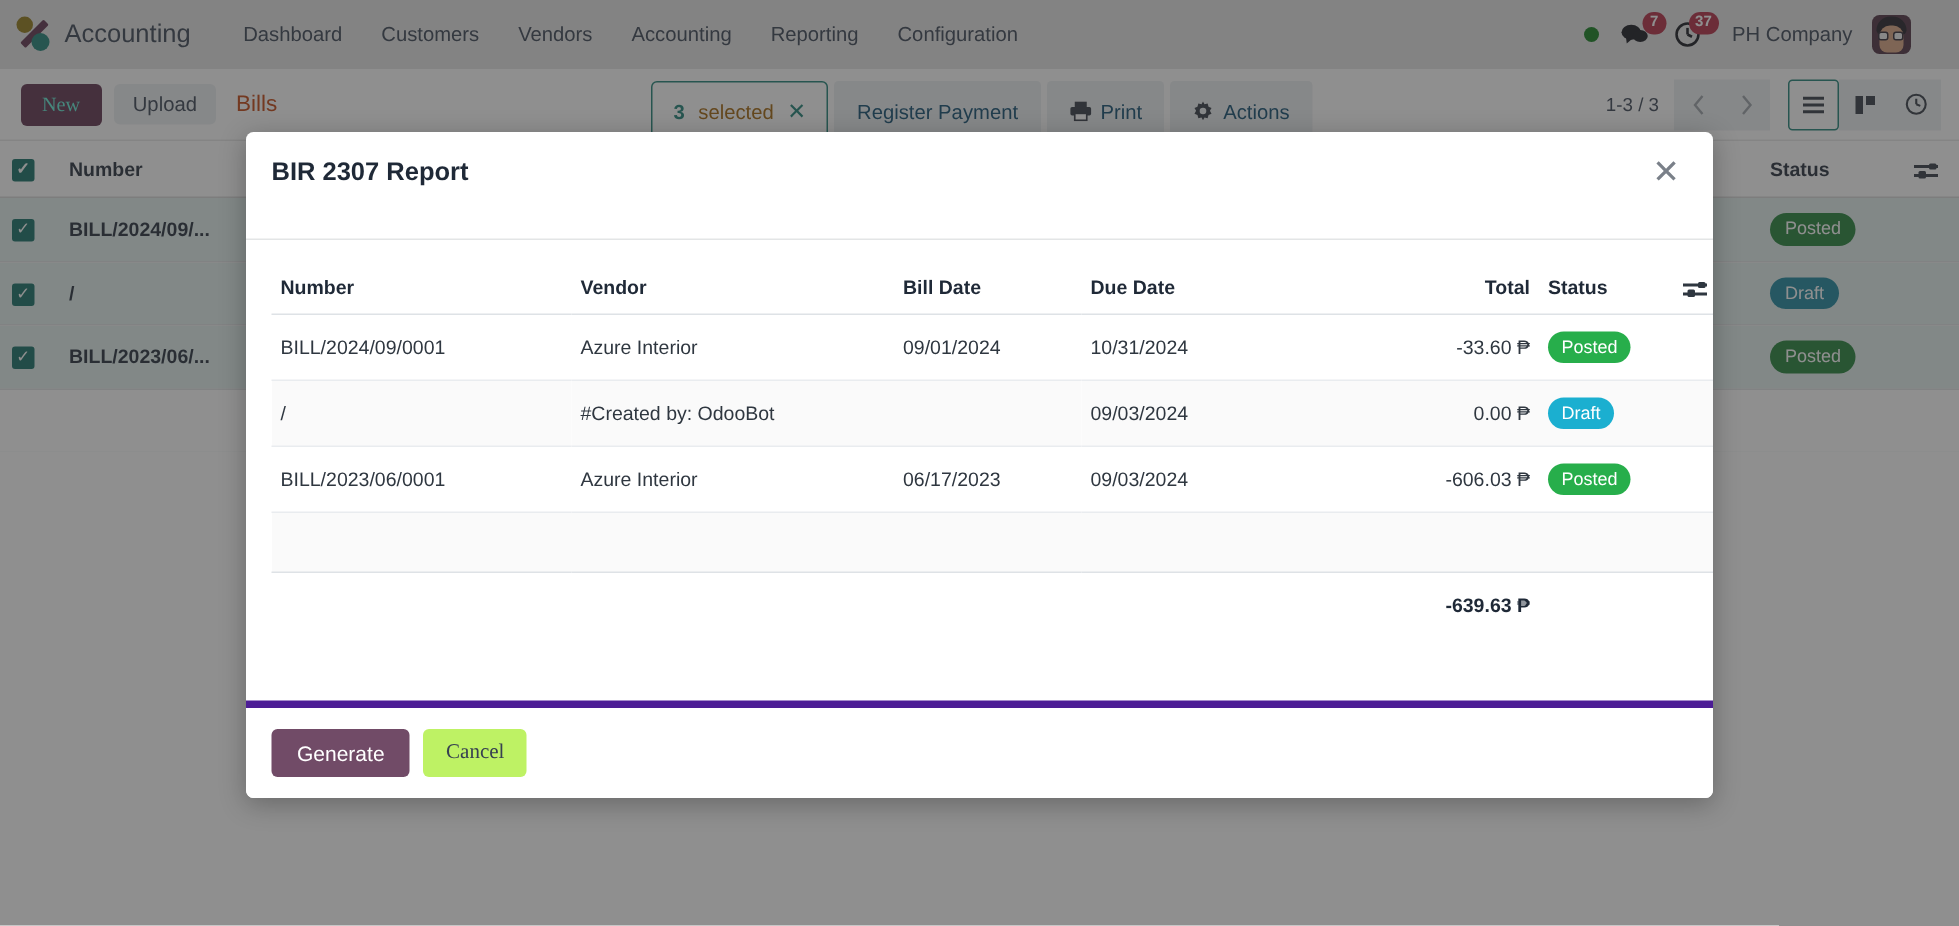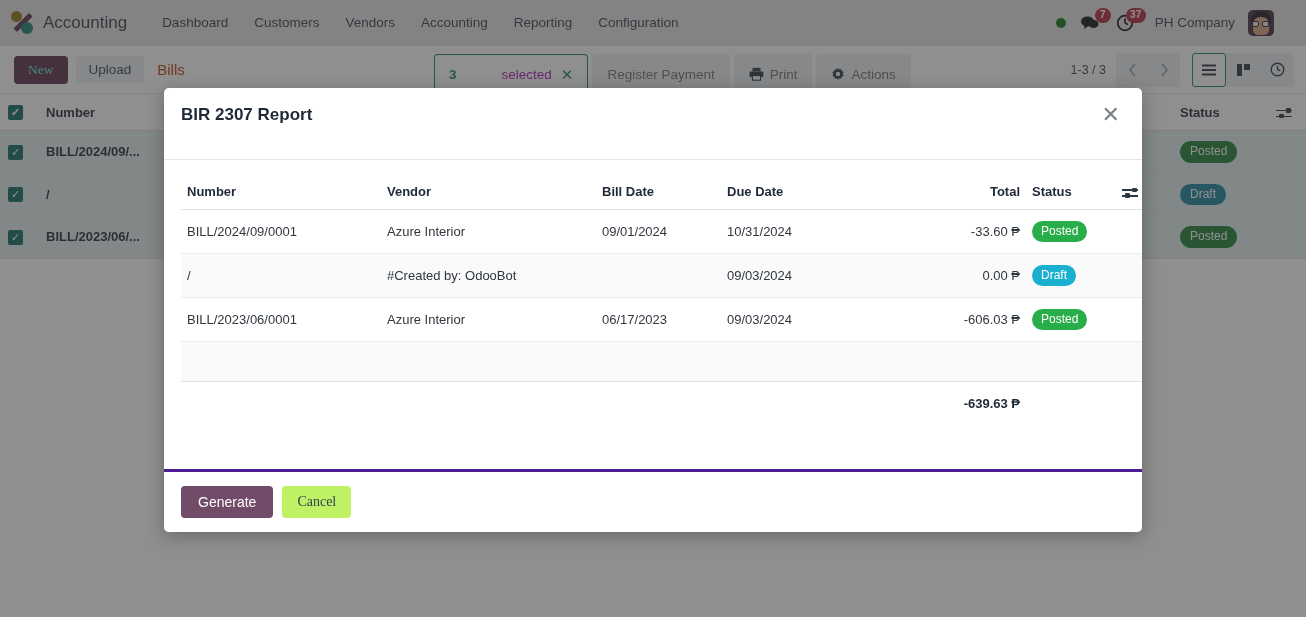--- a/index.html
+++ b/index.html
@@ -66,25 +66,25 @@
   }
   .breadcrumb-title { font-size: 15px; color: #c2410c; margin-left: 13px; white-space: nowrap; }
 
   .cp-center { position: absolute; left: 434px; top: 0; height: 48px; display: flex; align-items: stretch; }
   .sel-box {
     display: flex; align-items: center; gap: 9px; padding: 0 14px;
     border: 1px solid #1a7f73; border-bottom-color: transparent; background: #ffffff;
     border-radius: 4px 4px 0 0; height: 40px; align-self: flex-end; cursor: pointer;
   }
   .sel-count { color: #1a7f73; font-weight: 700; font-size: 13.5px; }
-  .sel-label { color: #a21caf; font-size: 13.5px; margin-left: 36px; }
+  .sel-label { color: #a16207; font-size: 13.5px; }
   .sel-x { color: #1a7f73; font-size: 15px; line-height: 1; cursor: pointer; }
   .cp-btn {
     display: flex; align-items: center; gap: 6px; padding: 0 15px;
-    background: #eceff1; font-size: 13.5px; color: #737373; cursor: pointer;
+    background: #eceff1; font-size: 13.5px; color: #0c4a6e; cursor: pointer;
     height: 40px; align-self: flex-end; margin-left: 4px; border-radius: 3px 3px 0 0;
     white-space: nowrap;
   }
   .cp-right { margin-left: auto; display: flex; align-items: center; gap: 0; }
   .pager-text { font-size: 12.5px; color: #374151; margin-right: 10px; white-space: nowrap; }
   .pager-btn {
     width: 32px; height: 34px; display: flex; align-items: center; justify-content: center;
     background: #eceff1; color: #9aa0a6; cursor: pointer; font-size: 15px;
   }
   .pager-btn:first-of-type { border-radius: 3px 0 0 3px; }
@@ -165,21 +165,21 @@
   .rc-total { width: 90px; }
   .rc-status { width: 90px; }
   .rc-gear { width: 40px; text-align: center; }
   .rpt-table td.blank { height: 40px; border-bottom: 1px solid #dee2e6; }
   .rpt-total-row td { border-bottom: none; font-weight: 700; color: #1f2937; padding-top: 14px; }
   .badge-sm { display: inline-block; border-radius: 11px; padding: 3px 9px; font-size: 12px; color: #fff; line-height: 1.25; }
   .b-posted { background: #27ae4b; }
   .b-draft { background: #1bafd0; }
 
   .modal-footer {
-    border-top: 3px solid #4c1d95; padding: 14px 17px; display: flex; gap: 9px; align-items: center;
+    border-top: 5px solid #4c1d95; padding: 14px 17px; display: flex; gap: 9px; align-items: center;
     background: #ffffff;
   }
   .btn-generate {
     background: #714b67; color: #ffffff; border: none; border-radius: 4px;
     font-size: 14px; padding: 8px 17px; cursor: pointer; font-family: inherit;
   }
   .btn-cancel {
     background: #bef264; color: #374151; border: none; border-radius: 4px;
     font-size: 14px; padding: 8px 15px; cursor: pointer; font-family: Liberation Serif, serif;
   }

